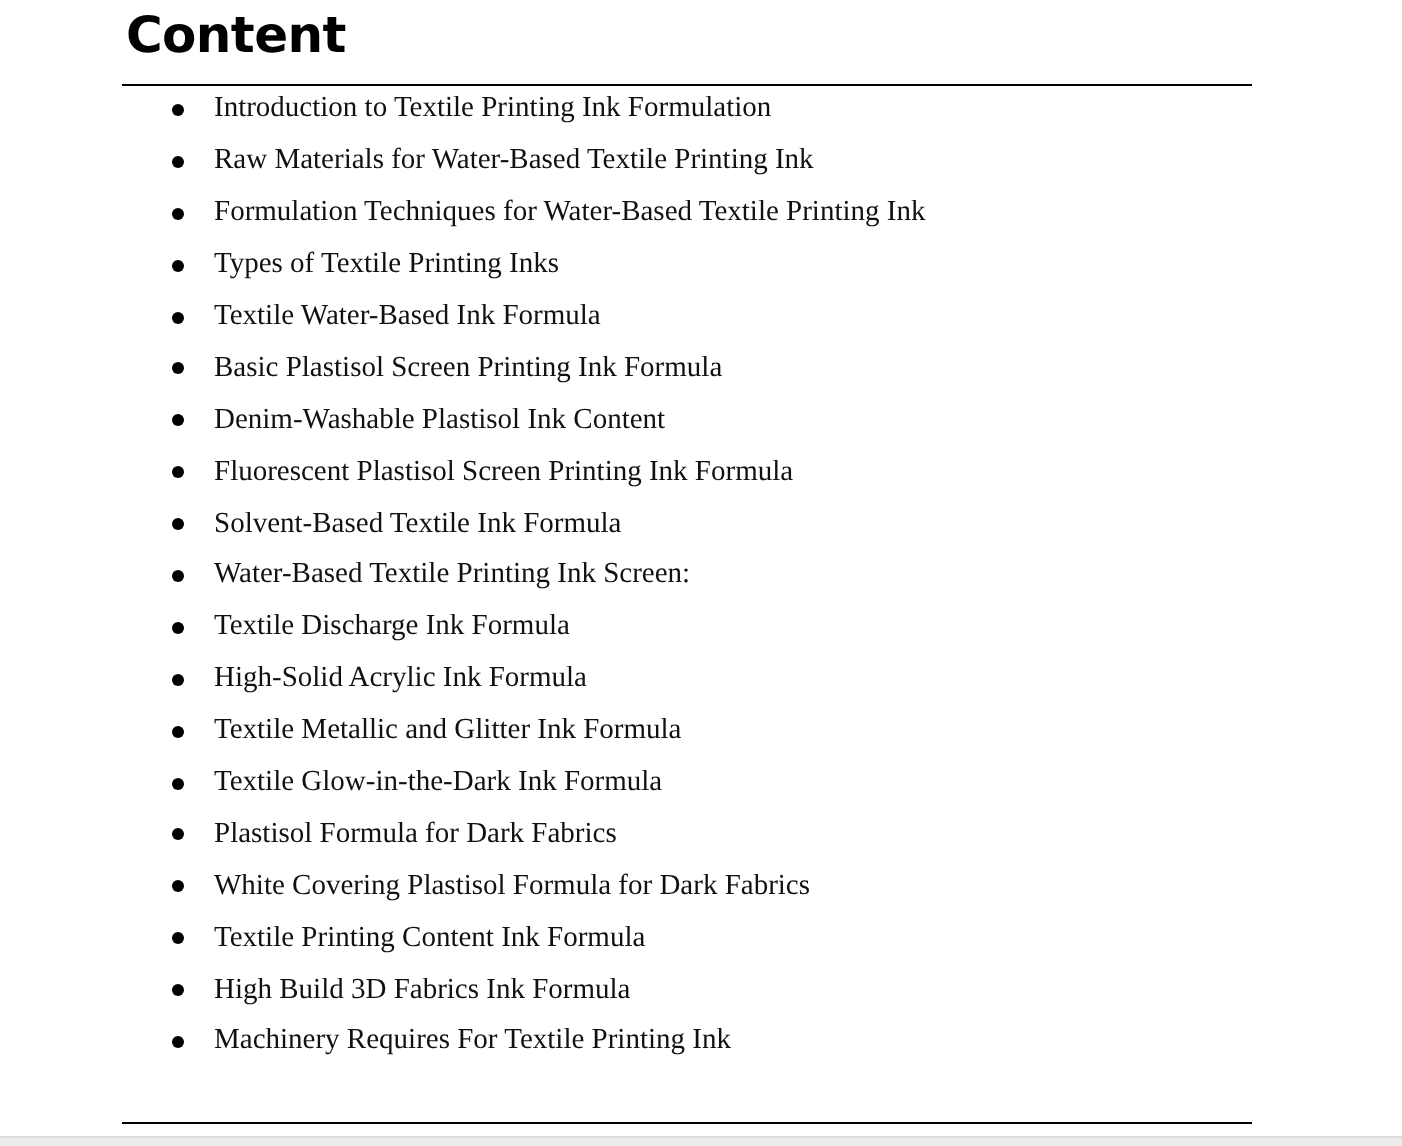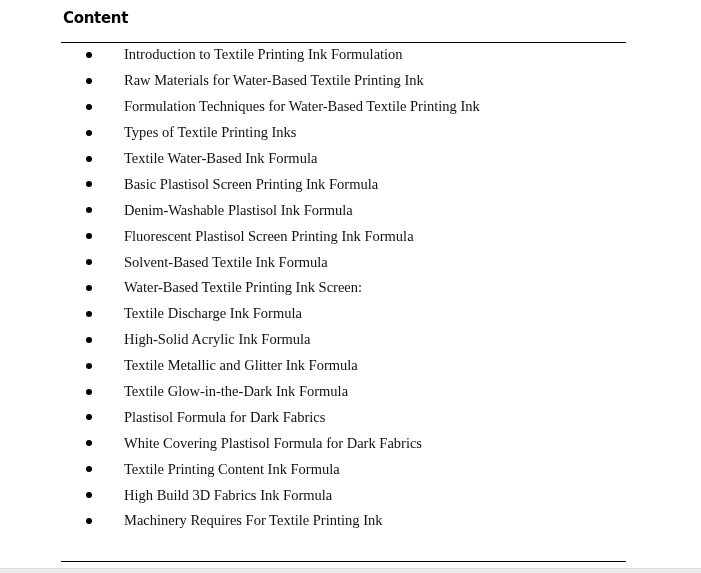--- a/index.html
+++ b/index.html
@@ -19,21 +19,21 @@
       width: 701px;
       height: 568px;
       background: #ffffff;
     }
     .heading {
       position: absolute;
       left: 63px;
       top: 5px;
       font-family: "DejaVu Sans", sans-serif;
       font-weight: bold;
-      font-size: 15px;
+      font-size: 25px;
       letter-spacing: -0.3px;
       color: #000000;
       margin: 0;
       line-height: 26px;
     }
     .rule-top {
       position: absolute;
       left: 61px;
       top: 42px;
       width: 565px;
@@ -69,21 +69,21 @@
     .bullet {
       position: absolute;
       left: 86px;
       width: 6px;
       height: 6px;
       border-radius: 50%;
       background: #000000;
     }
     .item-label {
       position: absolute;
-      left: 124px;
+      left: 107px;
       text-align: center;
     }
     .bottom-strip {
       position: absolute;
       left: 0;
       top: 568px;
       width: 701px;
       height: 5px;
       background: #ececec;
       border-top: 1px solid #dcdcdc;
@@ -116,21 +116,21 @@
     <li class="toc-item">
         <span class="bullet"></span>
         <span class="item-label">Textile Water-Based Ink Formula</span>
       </li>
     <li class="toc-item">
         <span class="bullet"></span>
         <span class="item-label">Basic Plastisol Screen Printing Ink Formula</span>
       </li>
     <li class="toc-item">
         <span class="bullet"></span>
-        <span class="item-label">Denim-Washable Plastisol Ink Formula</span>
+        <span class="item-label">Denim-Washable Plastisol Ink Content</span>
       </li>
     <li class="toc-item">
         <span class="bullet"></span>
         <span class="item-label">Fluorescent Plastisol Screen Printing Ink Formula</span>
       </li>
     <li class="toc-item">
         <span class="bullet"></span>
         <span class="item-label">Solvent-Based Textile Ink Formula</span>
       </li>
     <li class="toc-item">

